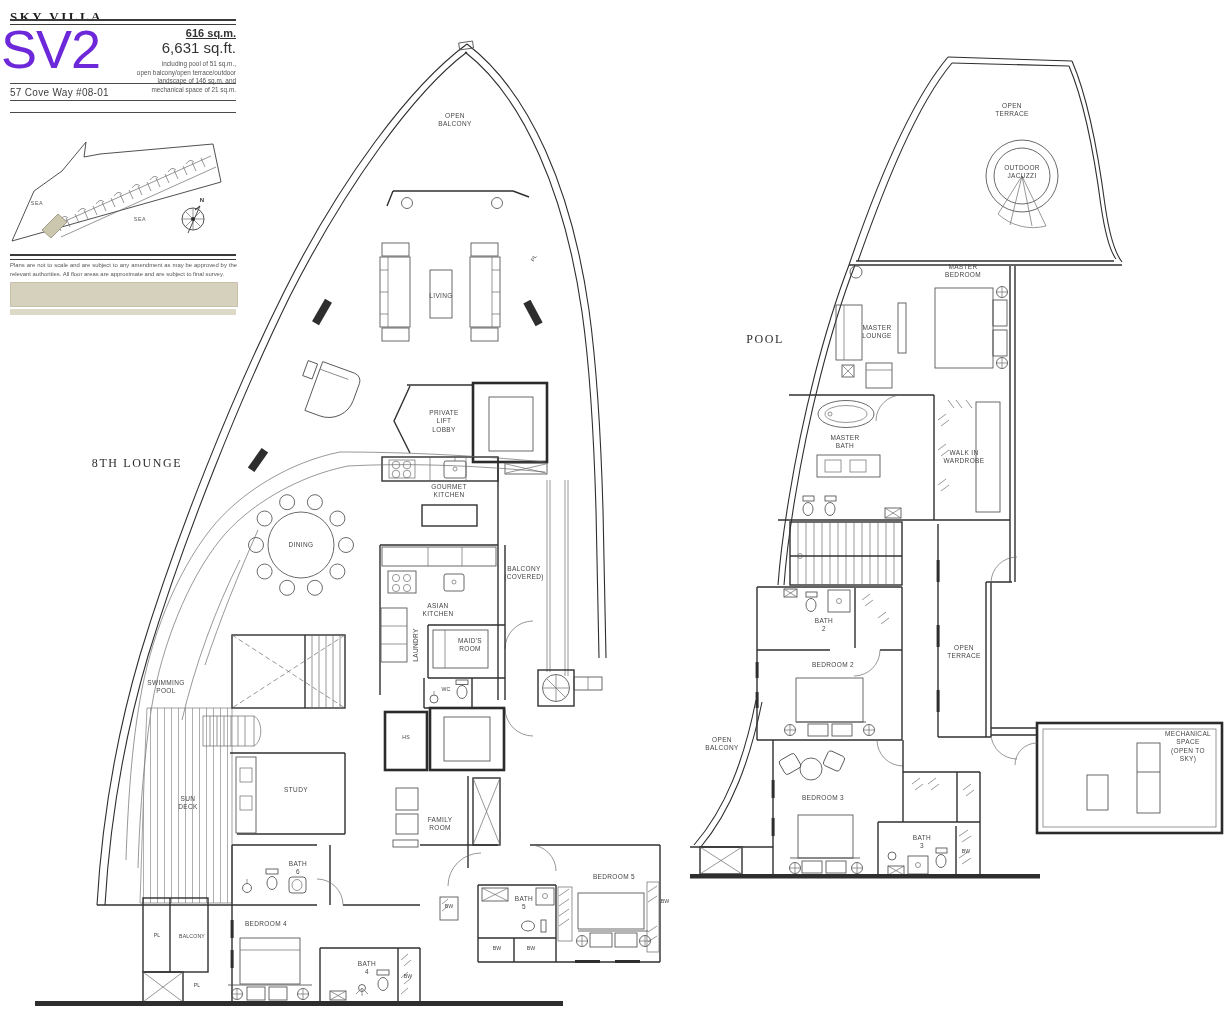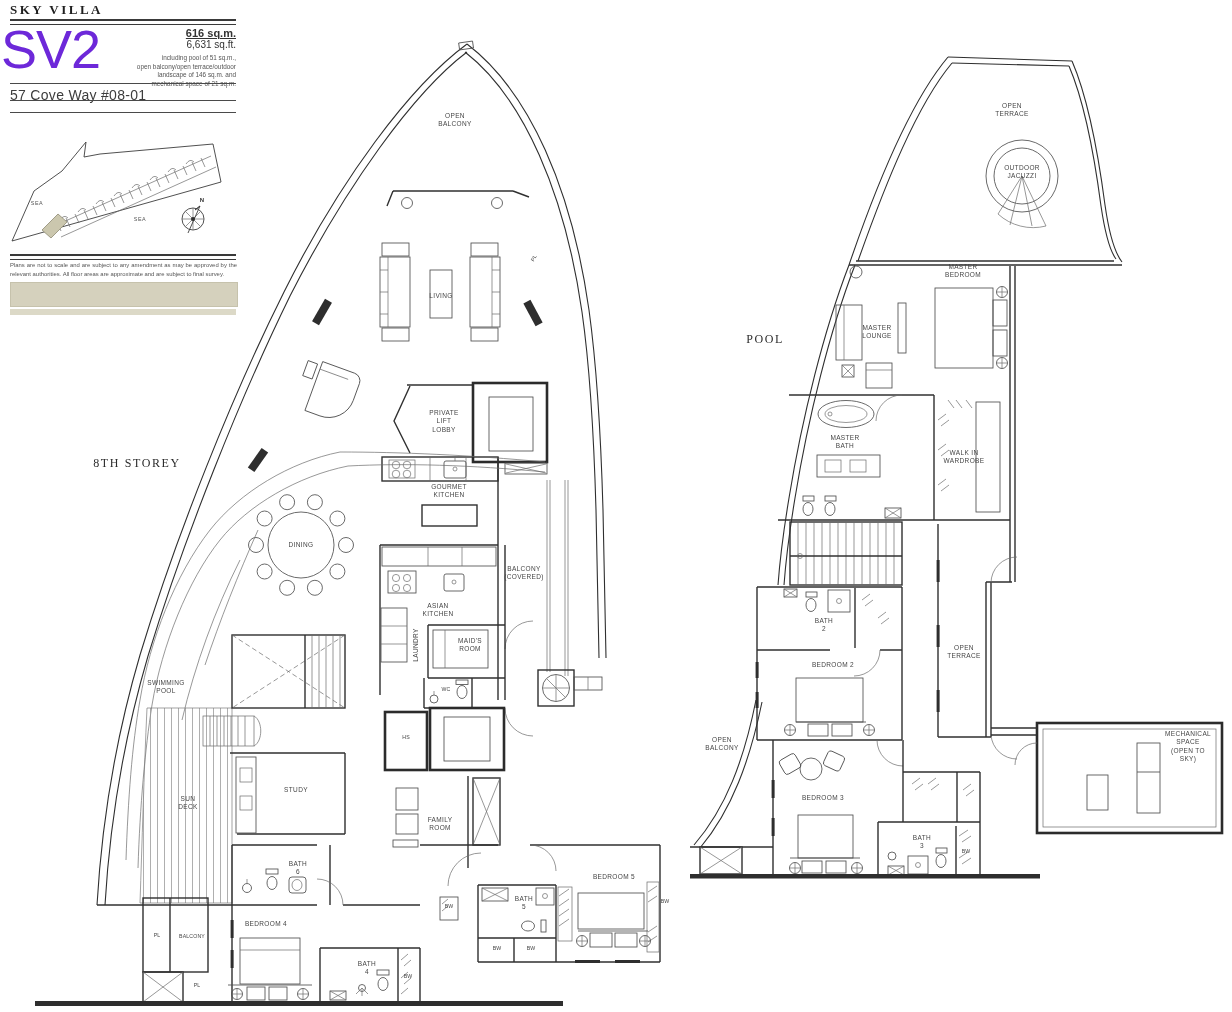--- a/index.html
+++ b/index.html
@@ -1,31 +1,31 @@
 <!DOCTYPE html>
 <html><head>
 <meta charset="utf-8">
 <style>
   html,body{margin:0;padding:0;background:#fff;}
   .page{position:relative;width:1232px;height:1012px;background:#ffffff;overflow:hidden;
         font-family:"Liberation Sans",sans-serif;}
   .plan-svg{position:absolute;left:0;top:0;z-index:1;}
   
   .hdr{position:absolute;z-index:3;}
-  .project-title{left:10px;top:2px;width:226px;font-family:"Liberation Serif",serif;
+  .project-title{left:10px;top:9px;width:226px;font-family:"Liberation Serif",serif;
       font-size:13px;font-weight:600;letter-spacing:2.5px;color:#1f1f1f;}
   .rule{left:10px;width:226px;border-top:1.6px solid #4a4a4a;}
   .rule.double{border-top:2.4px solid #3a3a3a;border-bottom:1px solid #3a3a3a;height:3px;}
   .unit-name{left:1px;top:24px;font-family:Liberation Sans, sans-serif;font-size:54px;
       line-height:.95;color:#6d28d9;letter-spacing:-1px;}
   .area-col{left:100px;top:27px;width:136px;text-align:right;color:#333;}
   .area-sqm{font-size:11px;font-weight:bold;text-decoration:underline;}
-  .area-sqft{font-size:10px;margin-bottom:4px;}
+  .area-sqft{font-size:15px;margin-bottom:4px;}
   .area-note{font-size:6.4px;line-height:1.35;color:#555;white-space:pre-line;}
-  .address{left:10px;top:87px;font-size:14px;color:#3d3d3d;letter-spacing:.3px;}
+  .address{left:10px;top:87px;font-size:10px;color:#3d3d3d;letter-spacing:.3px;}
   .disclaimer{left:10px;top:261px;width:227px;font-size:5.9px;line-height:1.55;color:#555;
       text-align:justify;}
   .tan-block{left:10px;top:282px;width:226px;height:23px;background:#d5d1bd;
       border:1px solid #c6c2ac;}
   .tan-strip{left:10px;top:309px;width:226px;height:6px;background:#dcd9c7;}
   
   .lbl{position:absolute;z-index:2;transform:translate(-50%,-50%);
       font-size:6.5px;line-height:1.3;letter-spacing:.35px;color:#454545;
       text-align:center;white-space:pre-line;}
   .lbl.tiny{font-size:5.2px;letter-spacing:.15px;}
@@ -426,21 +426,21 @@
   <div class="hdr rule" style="top:112px"></div>
   <div class="hdr rule double" style="top:254px"></div>
   <div class="hdr disclaimer">Plans are not to scale and are subject to any amendment as may be approved by the relevant authorities. All floor areas are approximate and are subject to final survey.</div>
   <div class="hdr tan-block"></div>
   <div class="hdr tan-strip"></div>
 
   <div class="lbl sea" style="left:37px;top:204px">SEA</div>
   <div class="lbl sea" style="left:140px;top:220px">SEA</div>
   <div class="lbl north" style="left:202px;top:201px">N</div>
 
-  <div class="lbl serif" style="left:137px;top:464px">8TH STOREY</div>
+  <div class="lbl serif" style="left:137px;top:464px">8TH LOUNGE</div>
   <div class="lbl" style="left:455px;top:120px">OPEN
 BALCONY</div>
   <div class="lbl tiny rot-pl" style="left:534px;top:258px">PL</div>
   <div class="lbl" style="left:441px;top:296px">LIVING</div>
   <div class="lbl" style="left:444px;top:422px">PRIVATE
 LIFT
 LOBBY</div>
   <div class="lbl" style="left:449px;top:491px">GOURMET
 KITCHEN</div>
   <div class="lbl" style="left:301px;top:545px">DINING</div>

